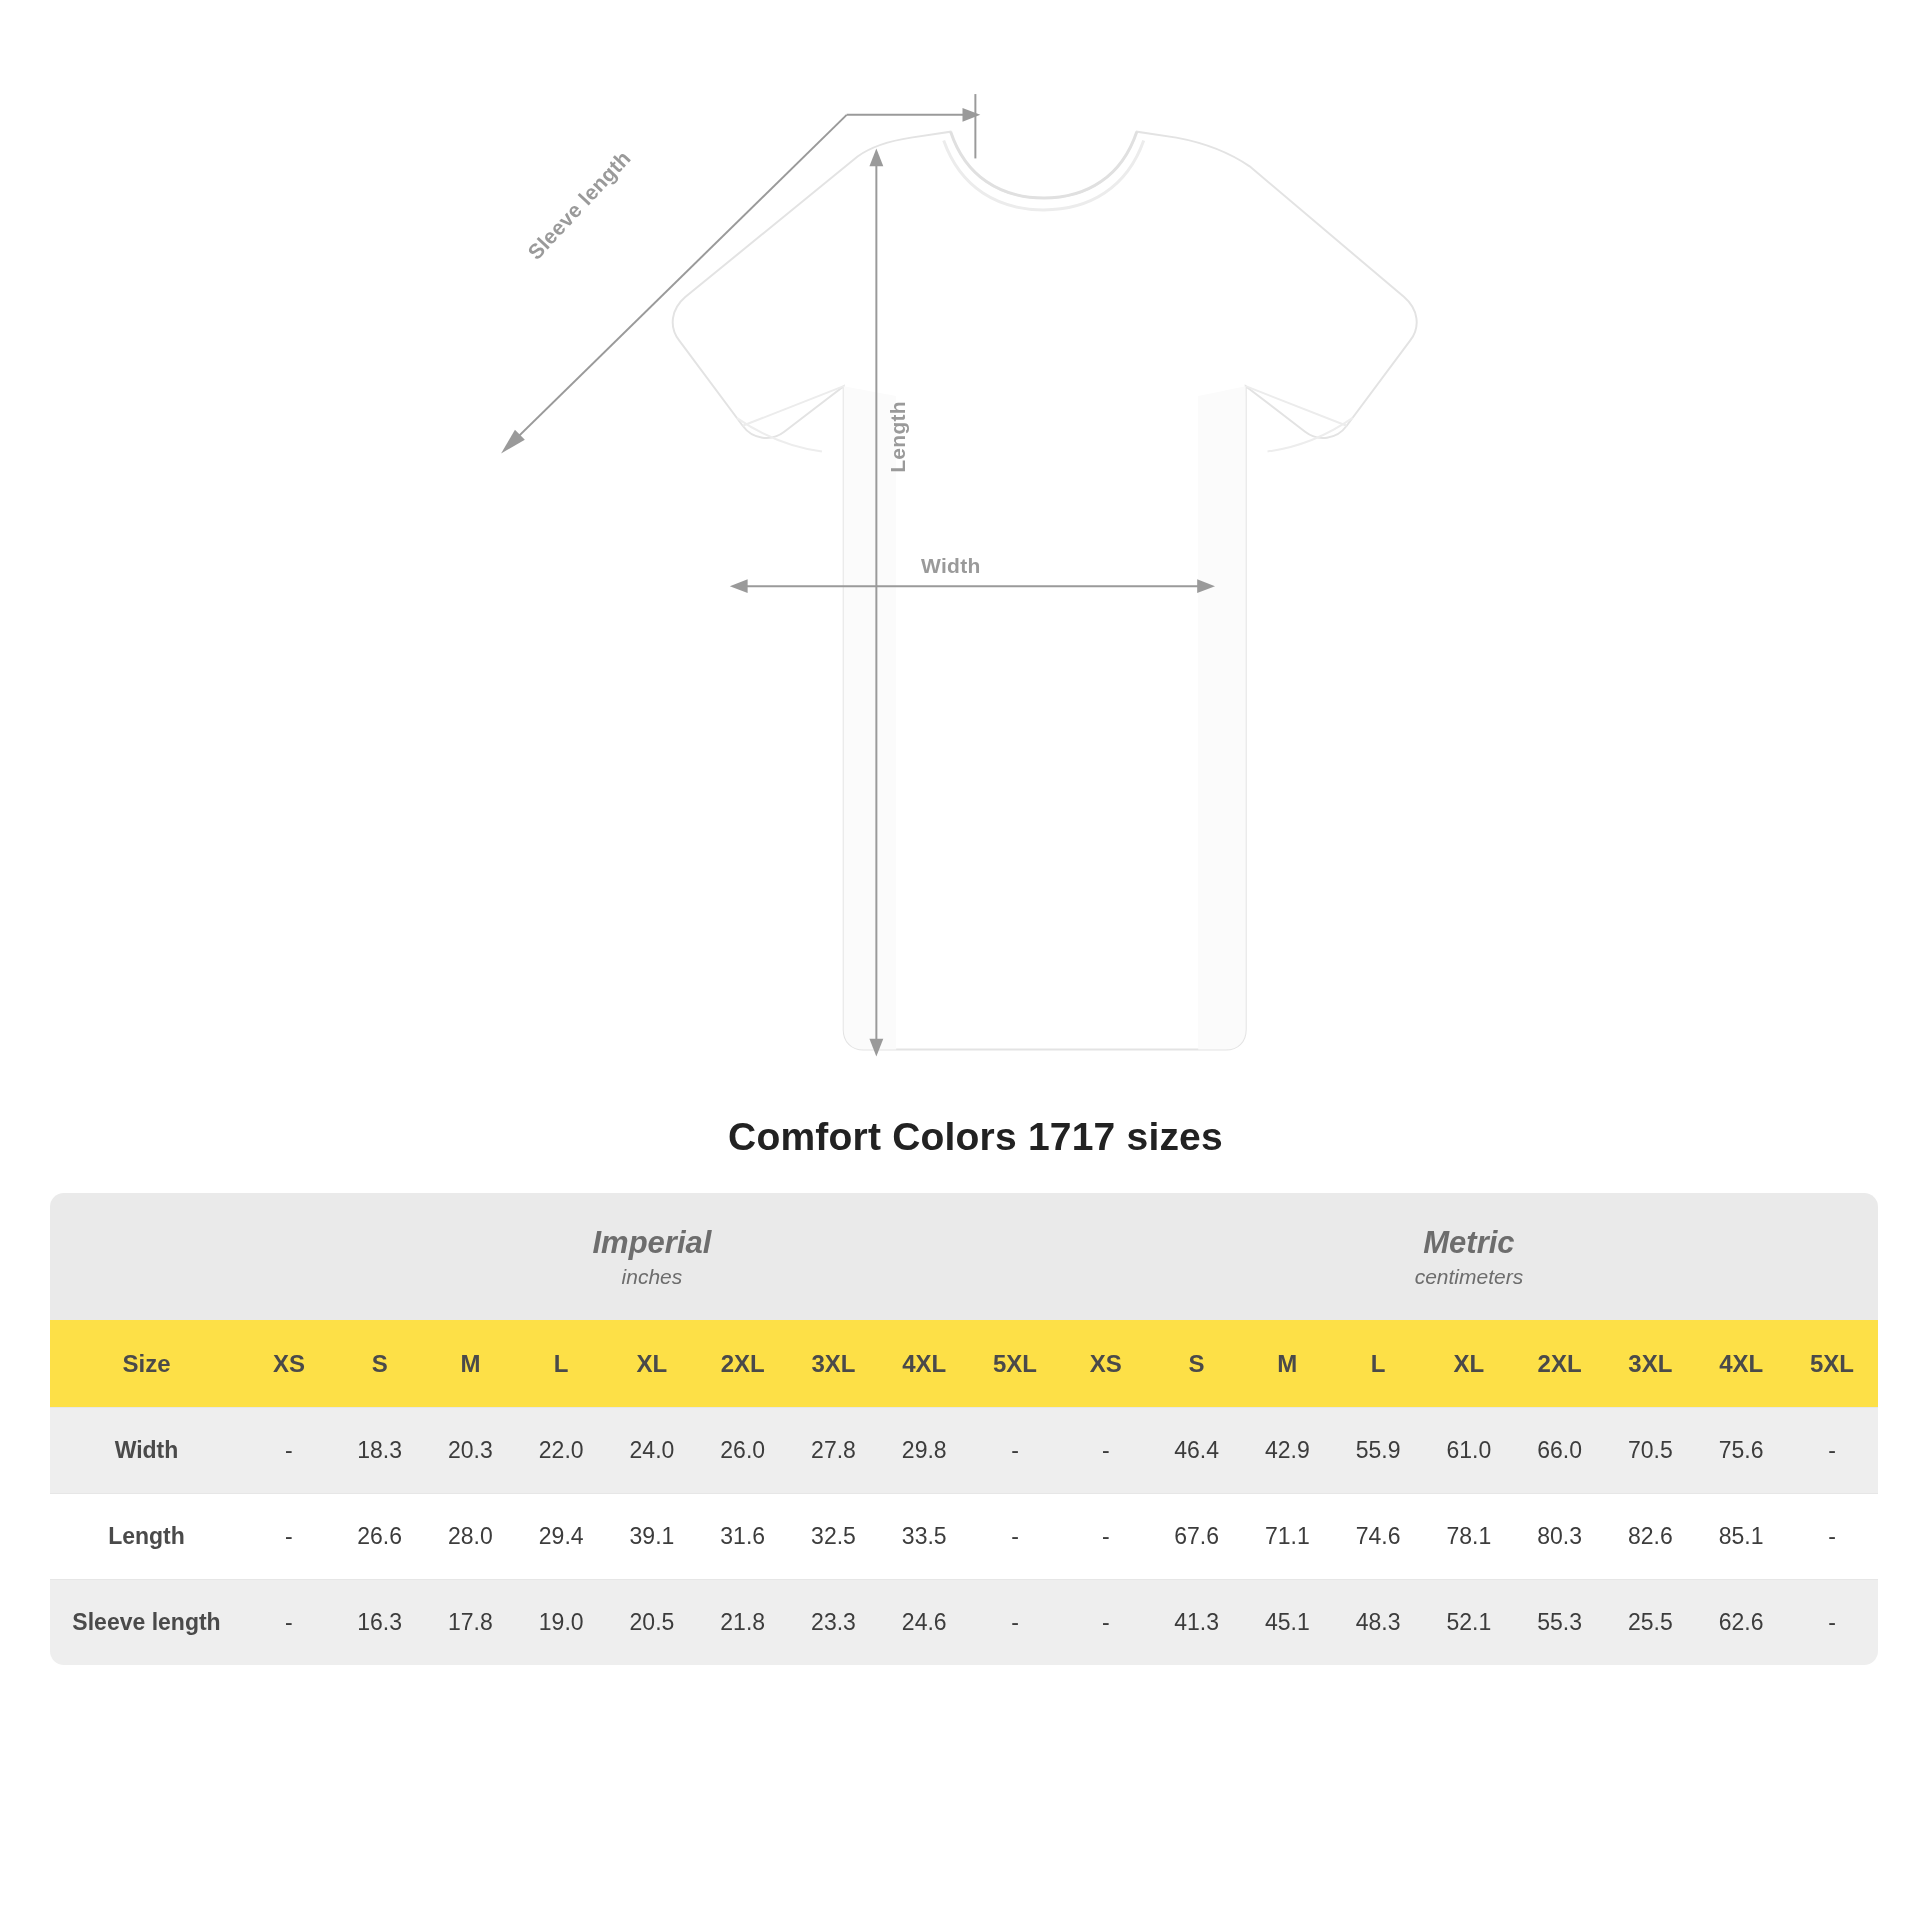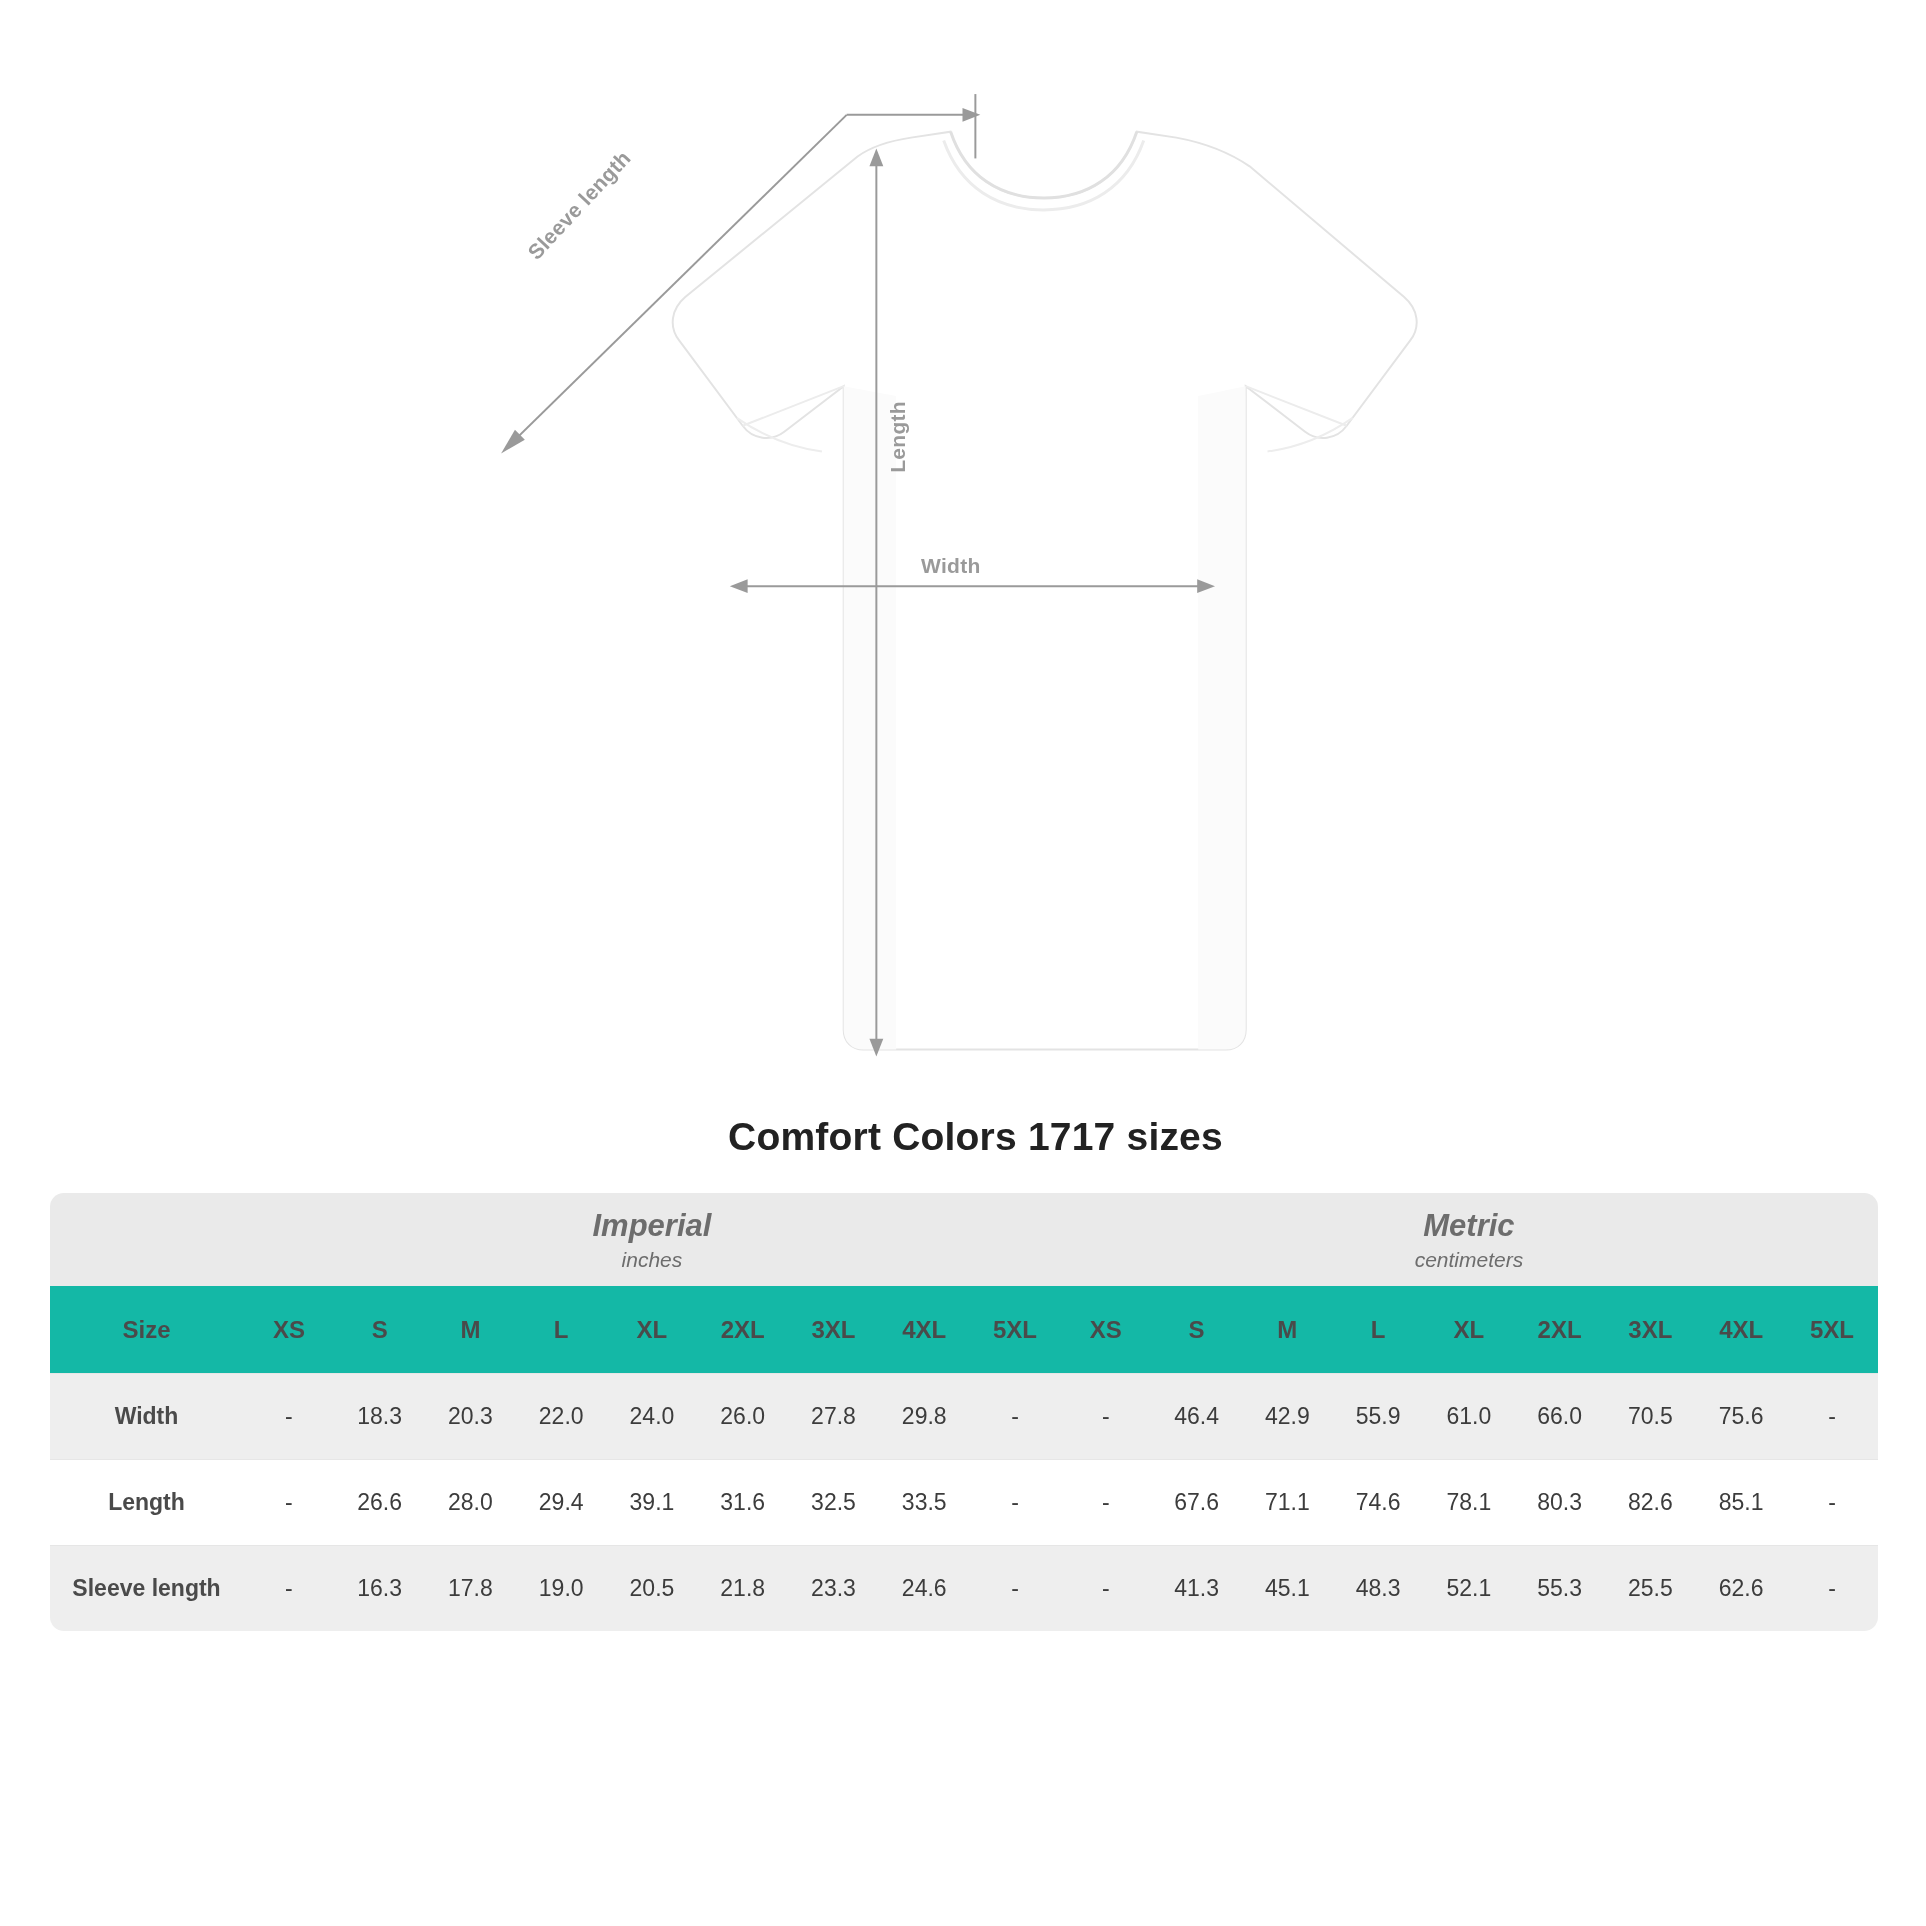--- a/index.html
+++ b/index.html
@@ -79,21 +79,21 @@
     table-layout: fixed;
     font-size: 23px;
   }
   table.size-table td, table.size-table th {
     padding: 0;
     text-align: center;
     vertical-align: middle;
     font-weight: normal;
   }
   .unit-head-cell {
-    height: 93px;
+    height: 127px;
     background: #eaeaea;
   }
   .unit-head-cell .unit-name {
     font-size: 31px;
     font-style: italic;
     font-weight: bold;
     color: #6d6d6d;
   }
   .unit-head-cell .unit-sub {
     font-size: 21px;
@@ -104,21 +104,21 @@
   .corner-cell {
     background: #eaeaea;
   }
   .rowlabel-col {
     width: 194px;
   }
   .size-col { width: auto; }
 
   tr.header-row td {
     height: 87px;
-    background: #14b8a6;
+    background: #fde047;
     font-weight: bold;
     color: #4a4a4a;
     font-size: 24px;
     border-bottom: 1px solid #e6e6e6;
   }
   tr.header-row td.rowlabel-col {
     color: #4a4a4a;
   }
   tr.data-row td {
     height: 85px;

